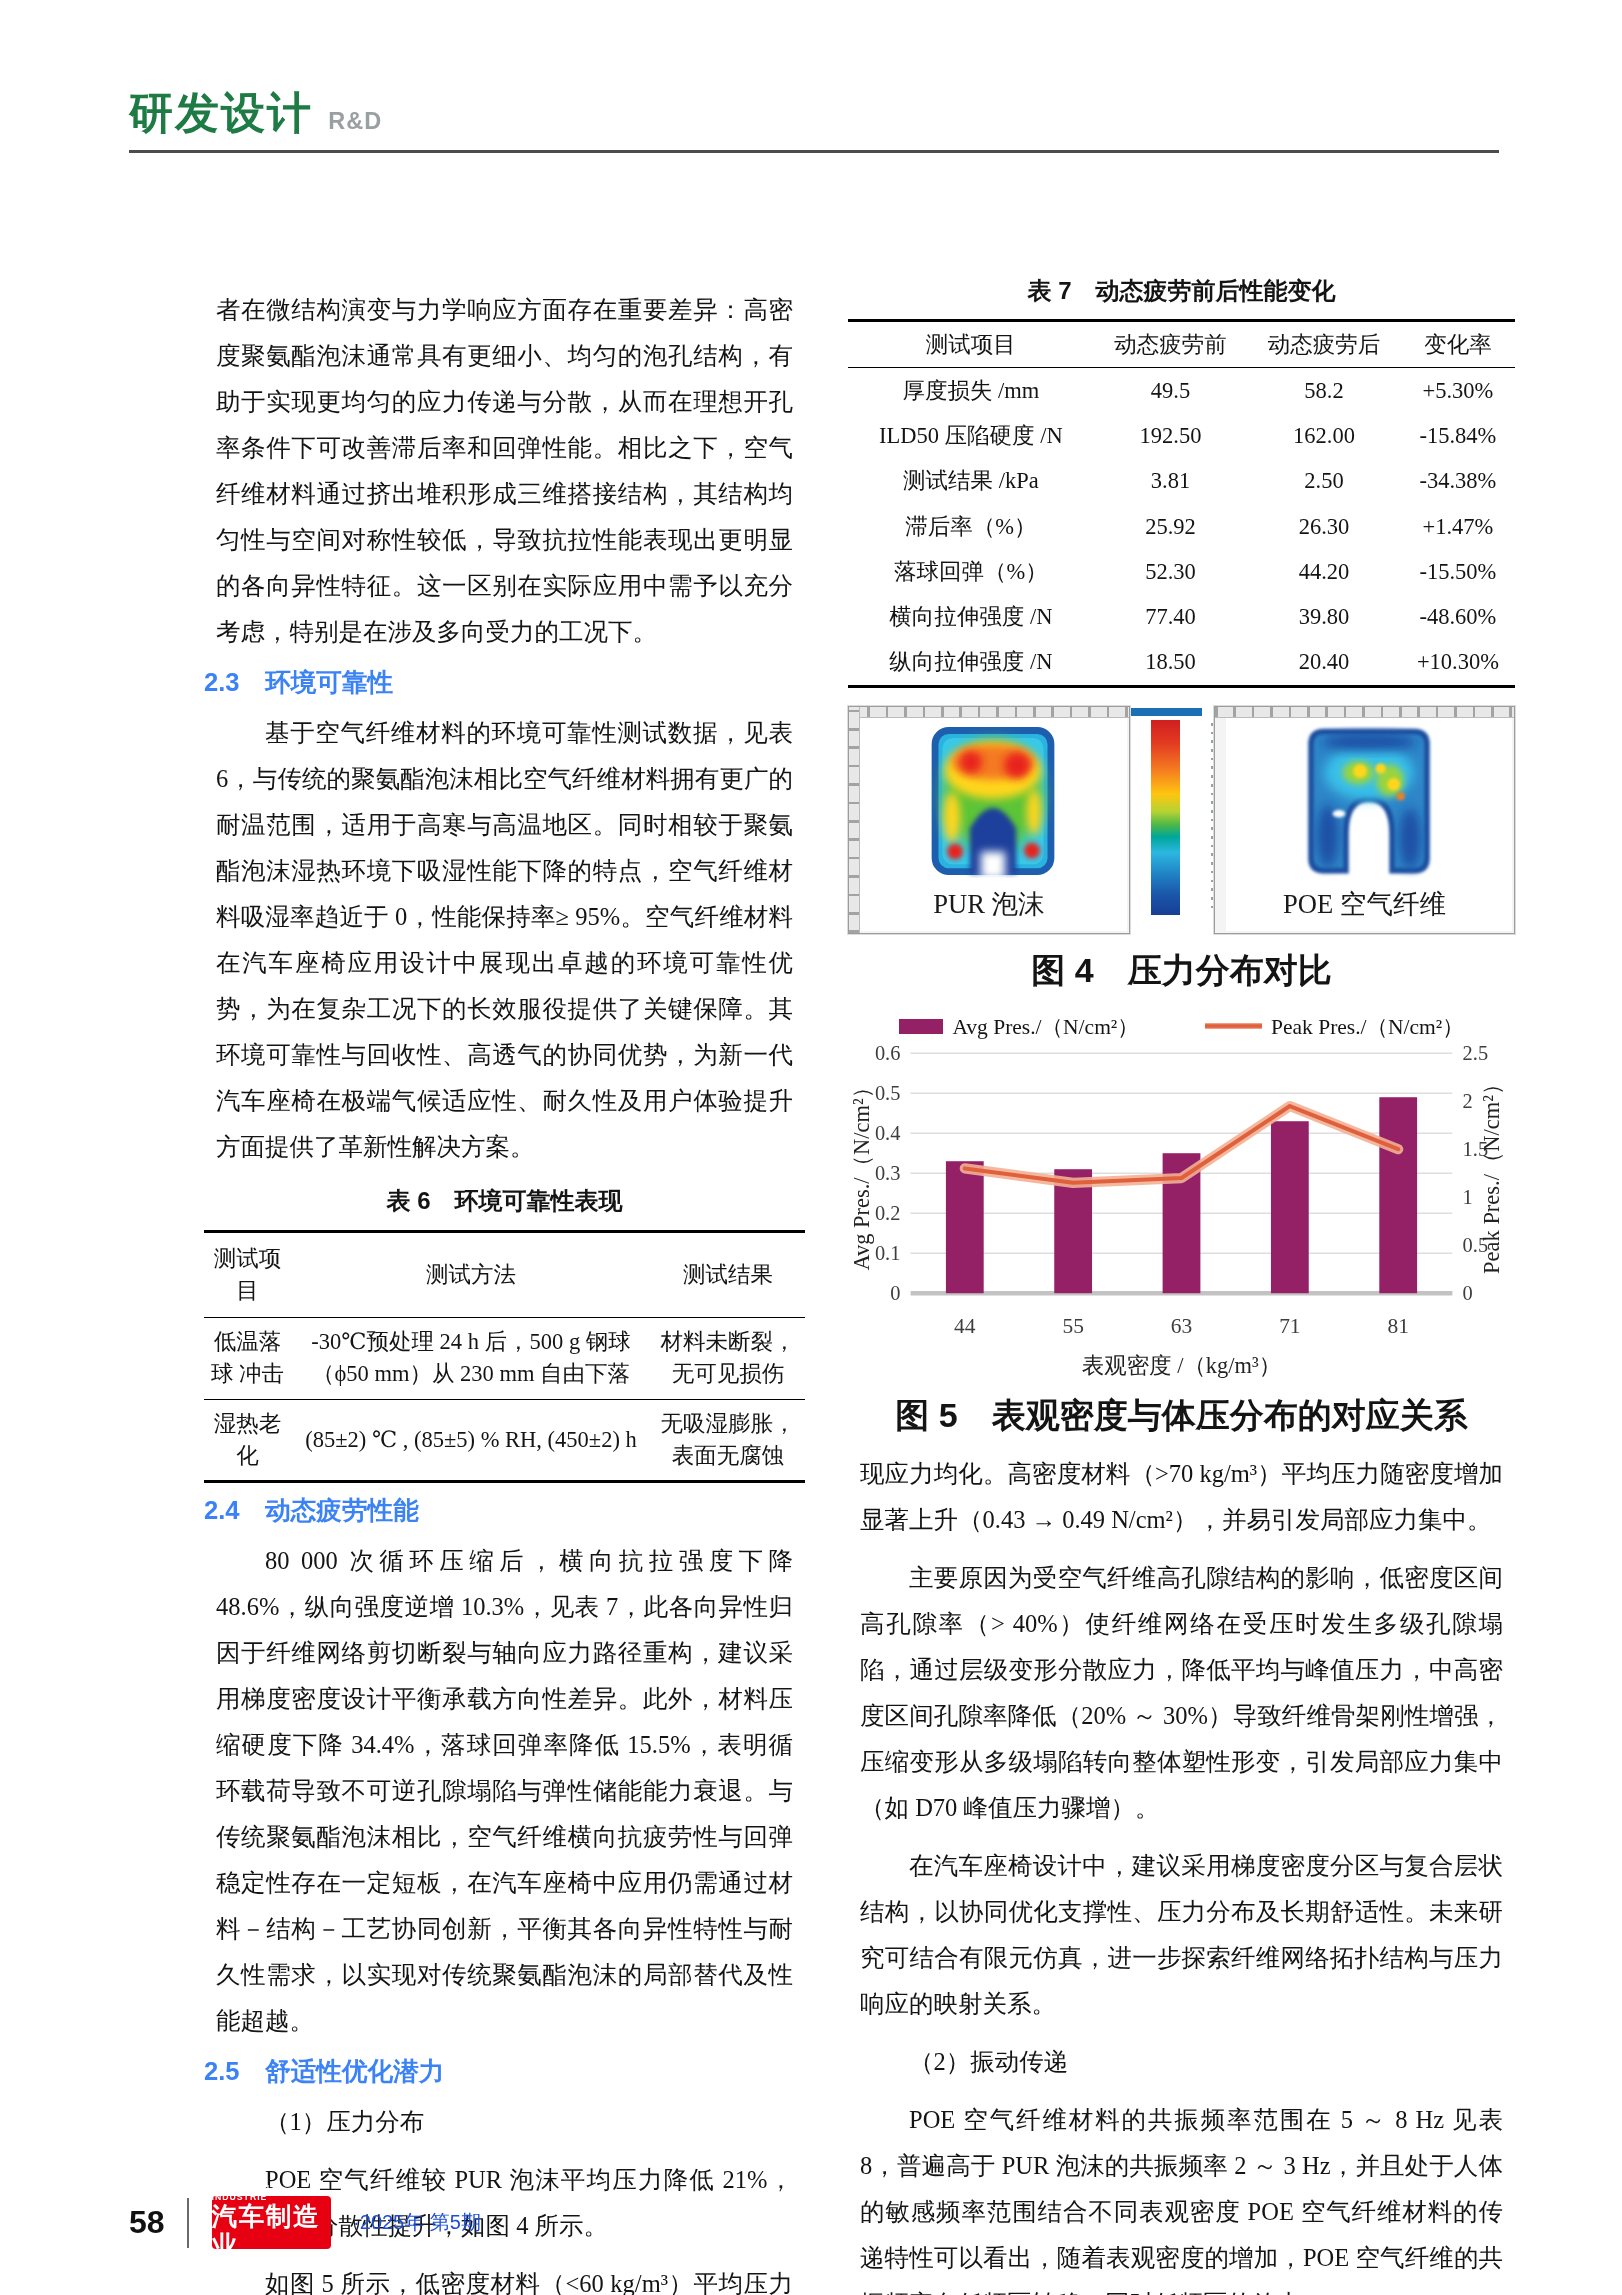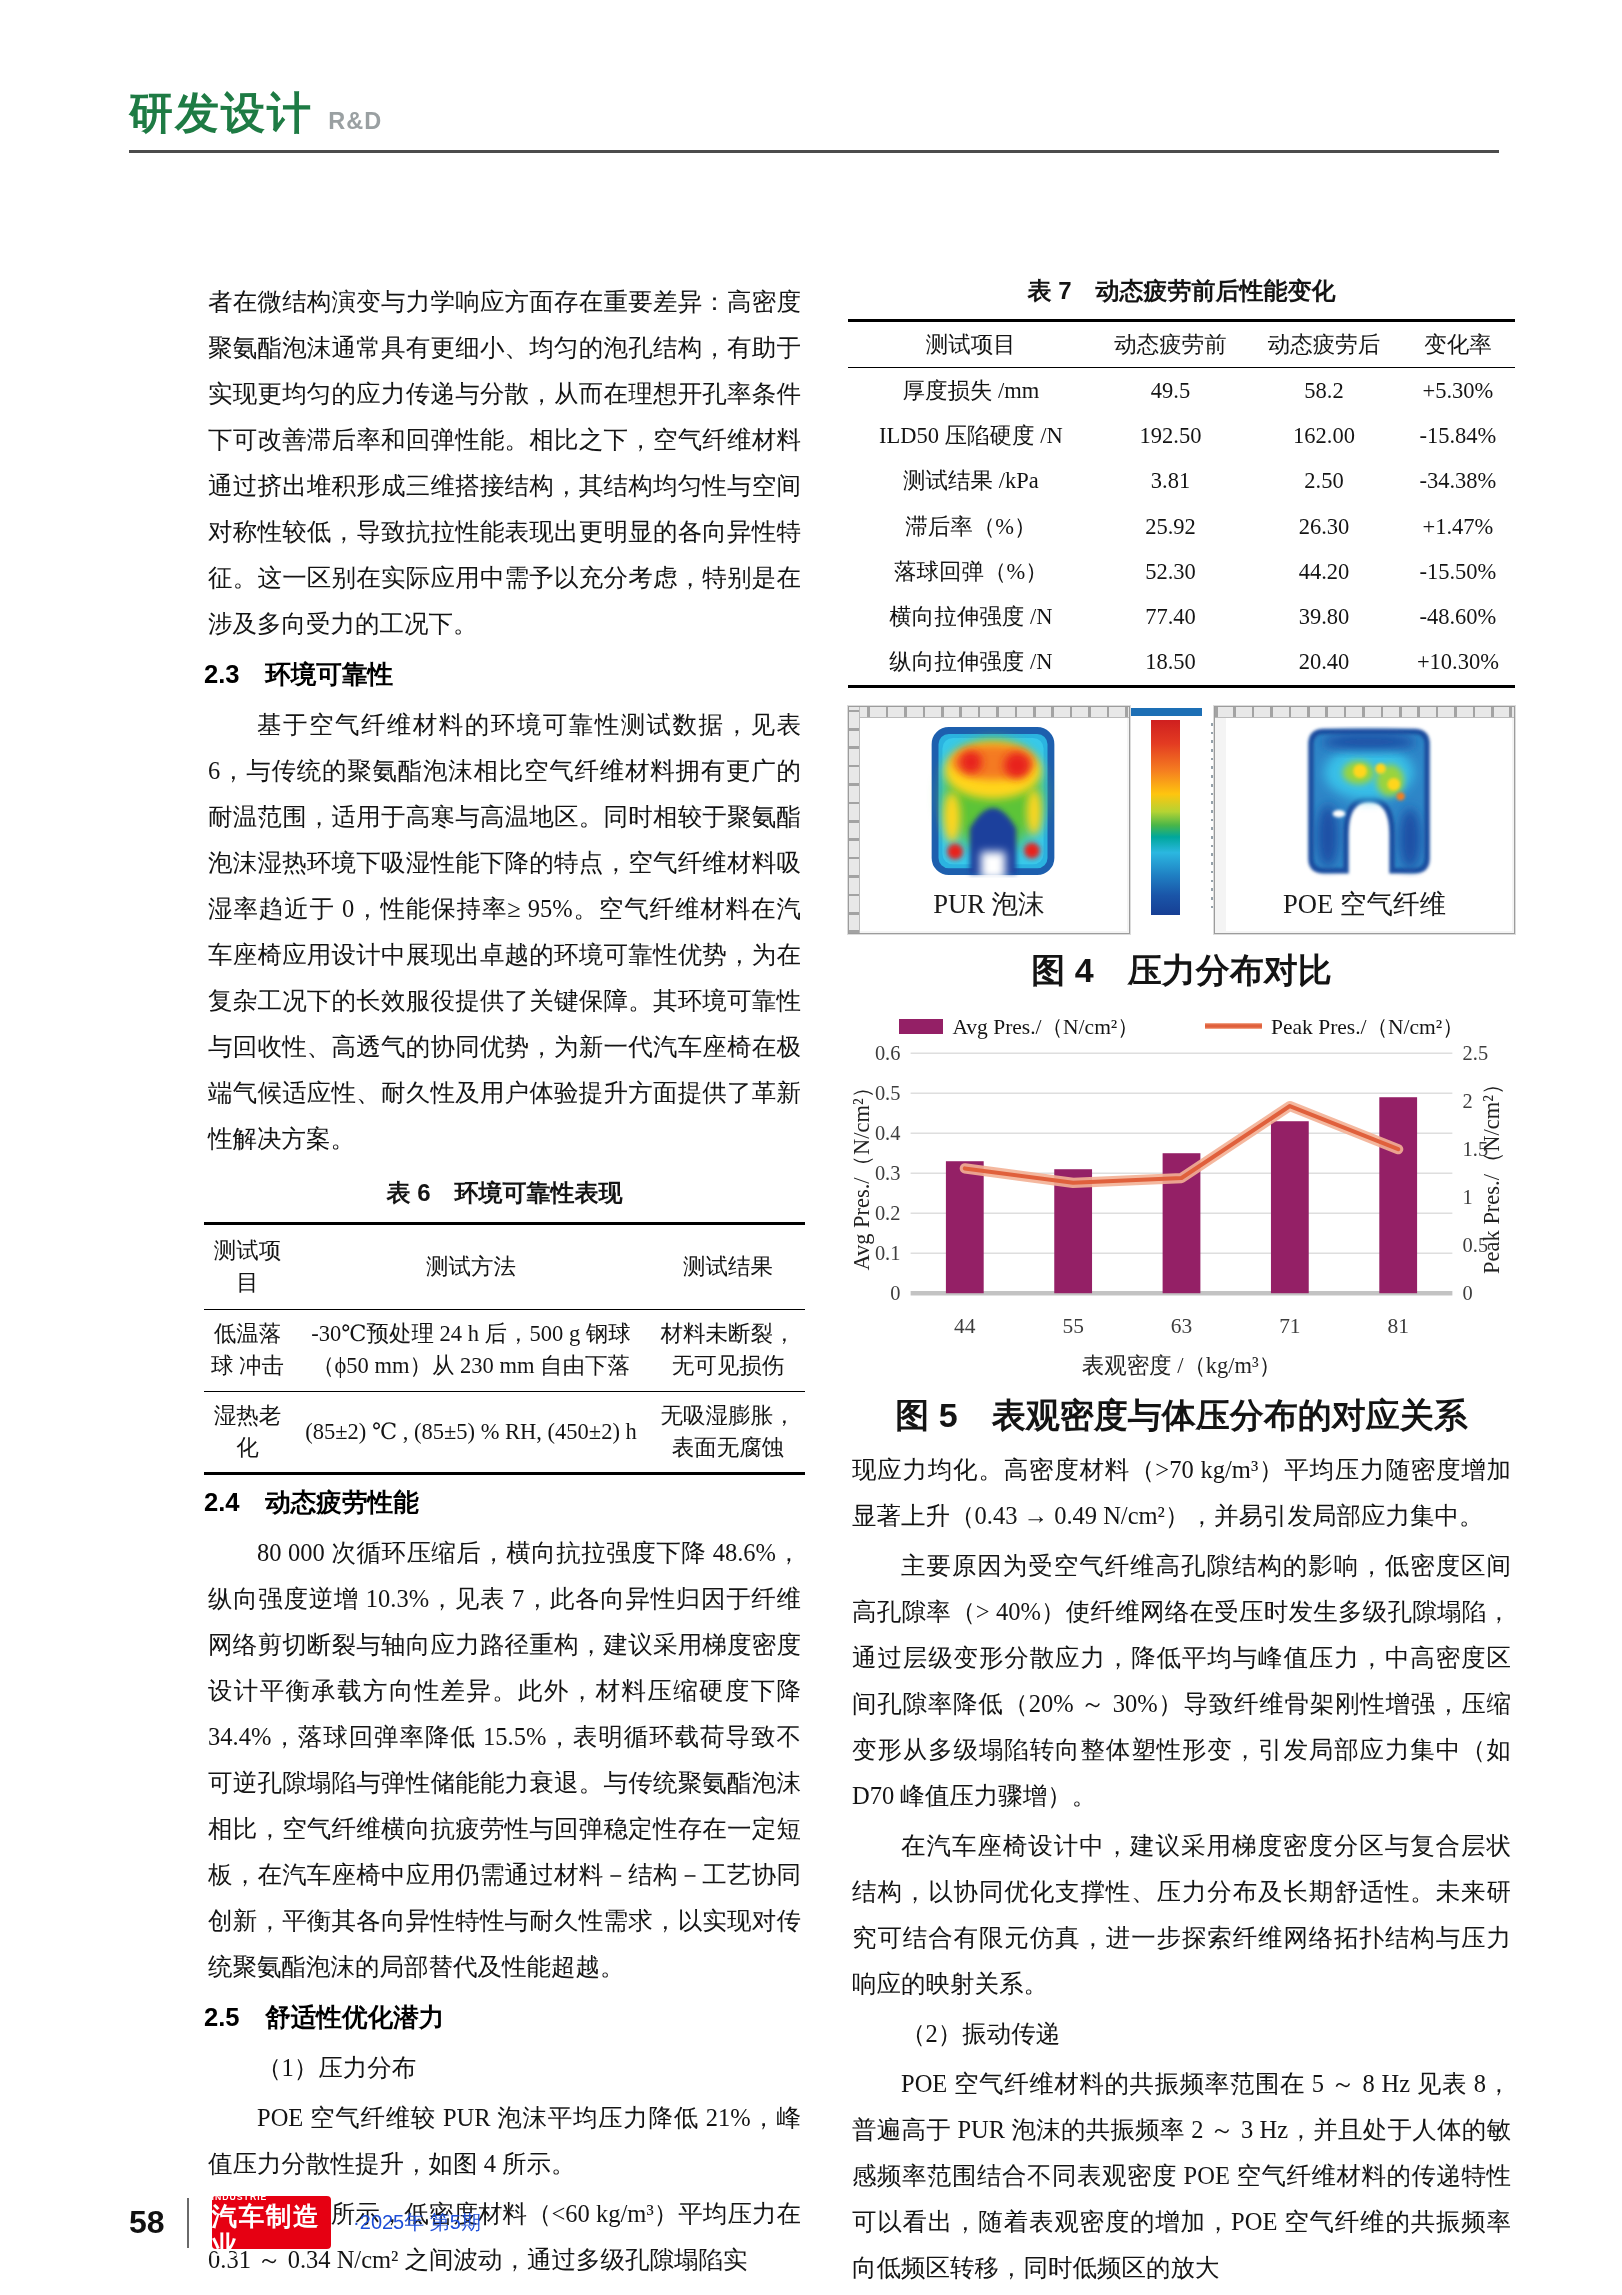--- a/index.html
+++ b/index.html
@@ -10,23 +10,23 @@
   .brand-row{display:flex;align-items:flex-end;gap:15.3px;}
   .brand-cn{font-family:"Liberation Sans","DejaVu Sans",sans-serif;font-weight:bold;
             font-size:44px;line-height:1;color:#1e7b44;letter-spacing:2px;}
   .brand-en{font-family:"Liberation Sans","DejaVu Sans",sans-serif;font-weight:bold;
             font-size:23.5px;line-height:1.1;color:#9aa0a2;letter-spacing:1px;}
   .hdr-rule{margin-top:15.3px;height:2.6px;background:#4c4c4c;}
   
   .columns{position:absolute;left:204px;top:275px;width:1311px;display:flex;gap:43px;}
   .col-left{width:601px;flex:0 0 auto;}
   .col-right{width:667px;flex:0 0 auto;}
-  p.body{margin:4px;font-size:24.5px;line-height:46px;text-align:justify;text-indent:2em;font-family:Liberation Serif, serif;}
+  p.body{margin:12px;font-size:24.5px;line-height:46px;text-align:justify;text-indent:2em;font-family:Liberation Serif, serif;}
   p.noindent{text-indent:0;}
-  h3.sec{font-family:"Liberation Sans","DejaVu Sans",sans-serif;font-weight:bold;color:#000000;
+  h3.sec{font-family:"Liberation Sans","DejaVu Sans",sans-serif;font-weight:bold;color:#3b82f6;
          font-size:25.6px;line-height:1;margin:15.3px 0 14.3px 0;}
   
   .tbl-title{font-family:"Liberation Sans","DejaVu Sans",sans-serif;font-weight:bold;
              font-size:24px;text-align:center;margin:15.3px 0 12.3px 0;}
   table.three-line{width:100%;border-collapse:collapse;font-size:22.5px;line-height:32px;
                    border-top:3.6px solid #000;border-bottom:3.6px solid #000;}
   table.three-line th{font-weight:normal;padding:10.2px 3.1px;text-align:center;}
   table.three-line thead tr{border-bottom:1.5px solid #000;}
   table.three-line td{padding:8.2px 3.1px;text-align:center;}
   table.ruled tbody tr + tr{border-top:1.5px solid #000;}

